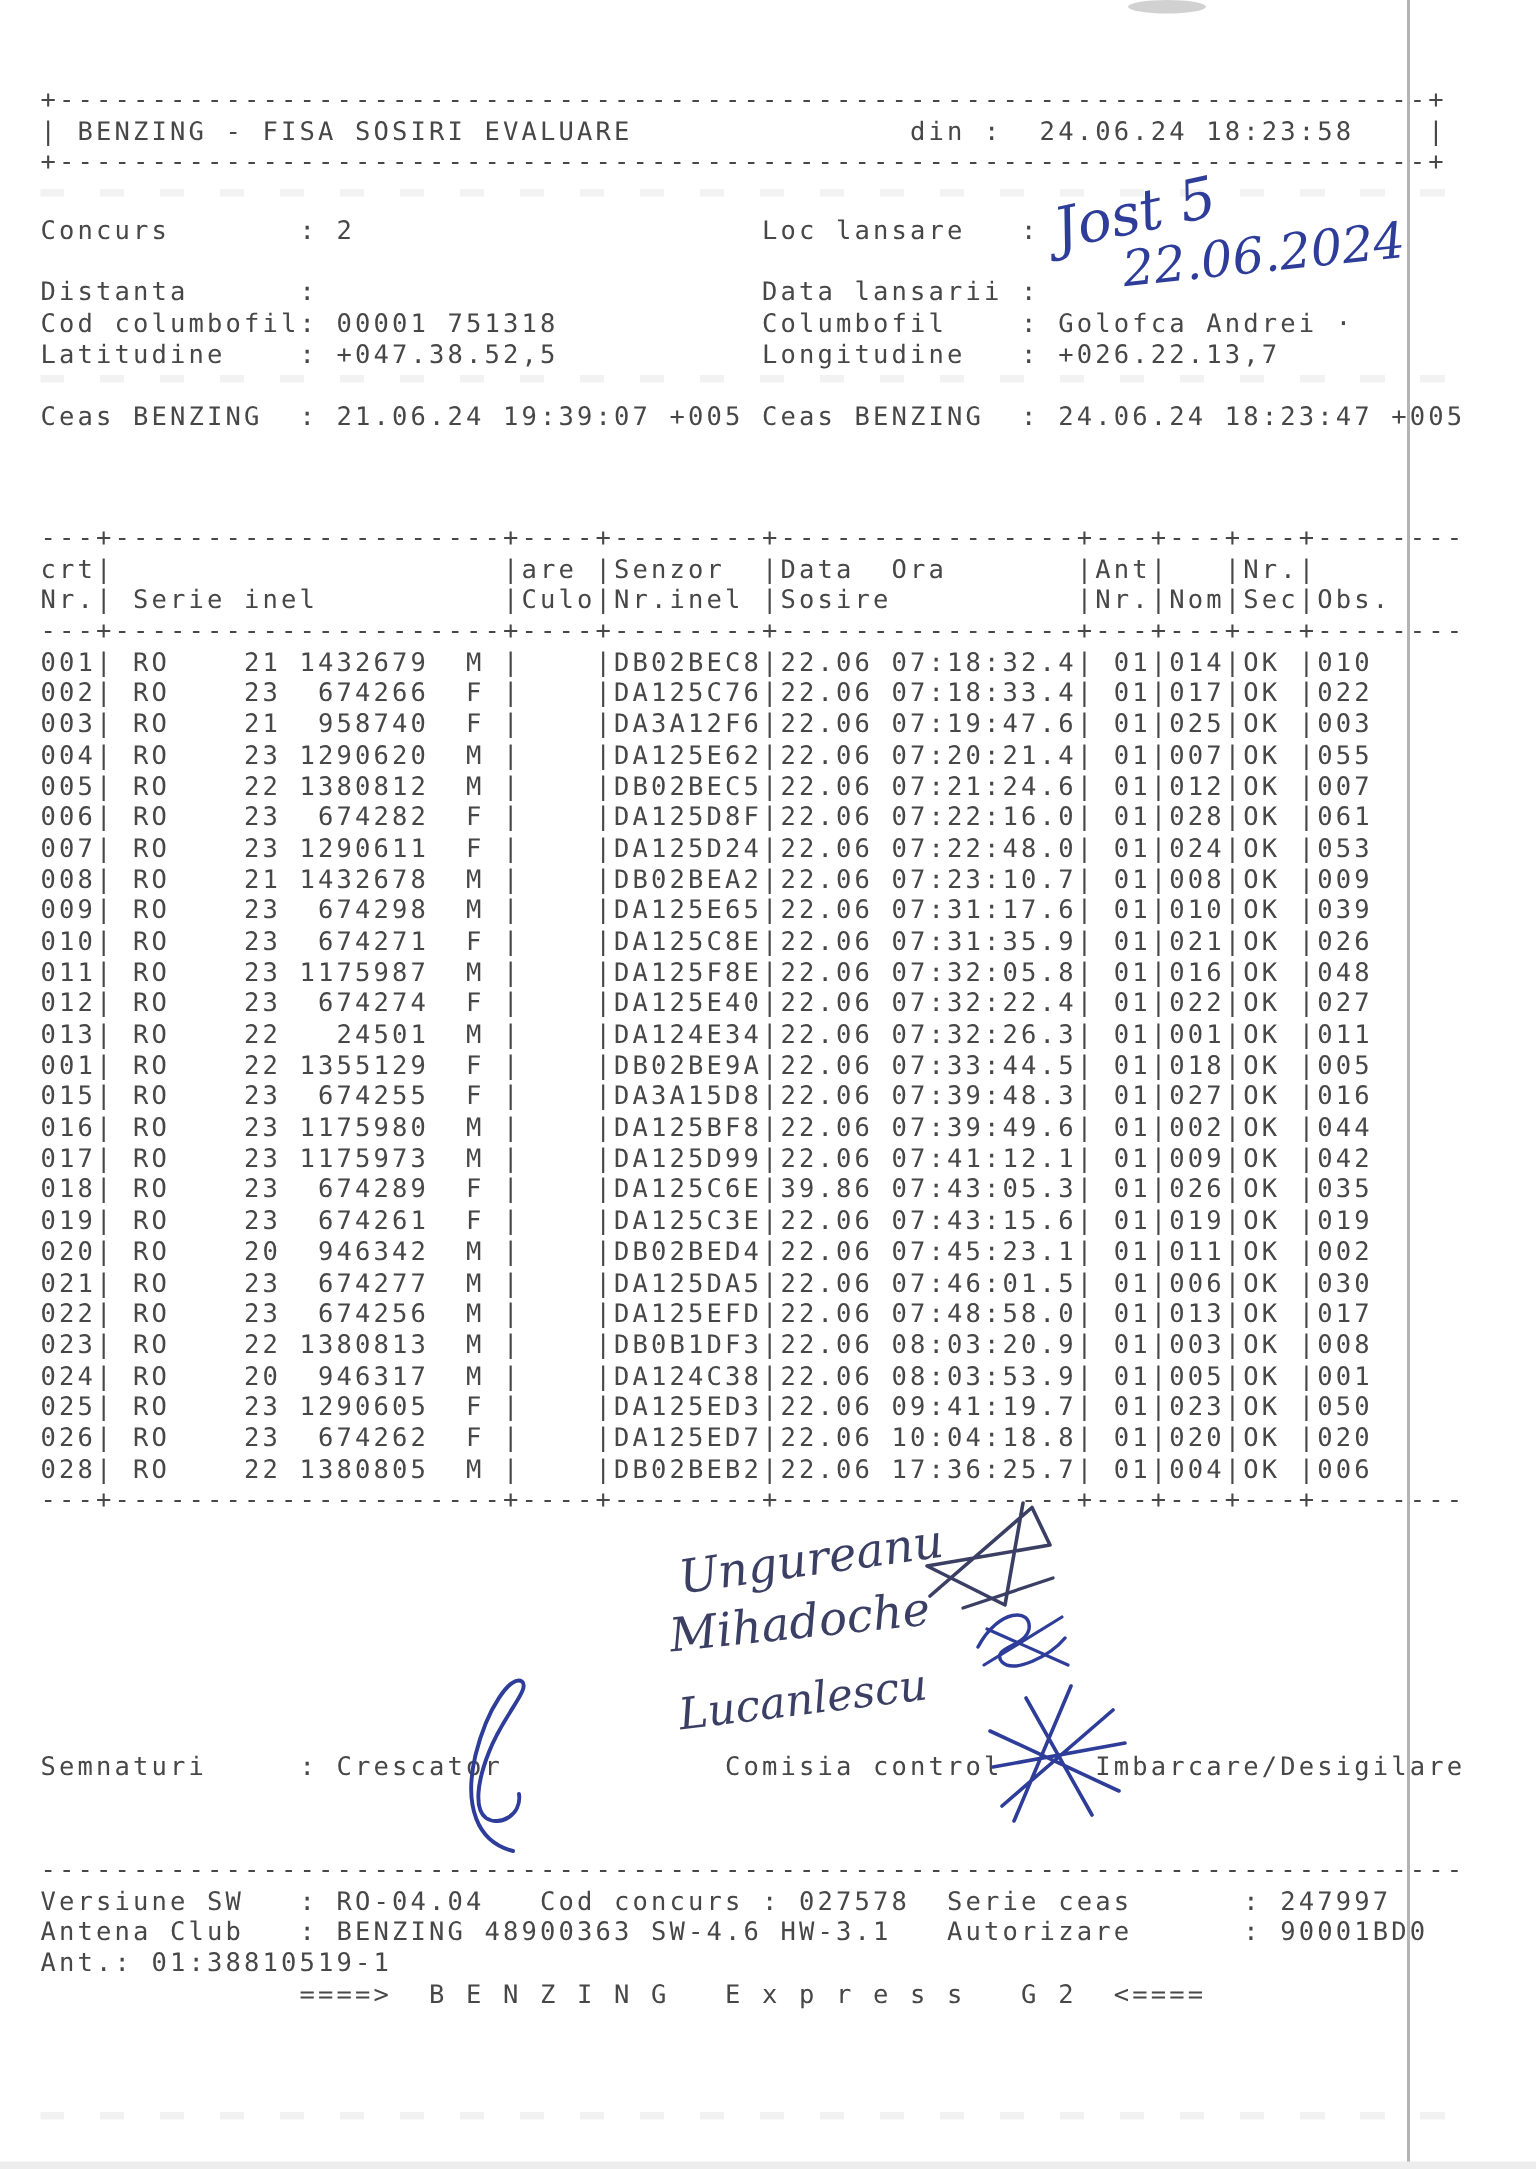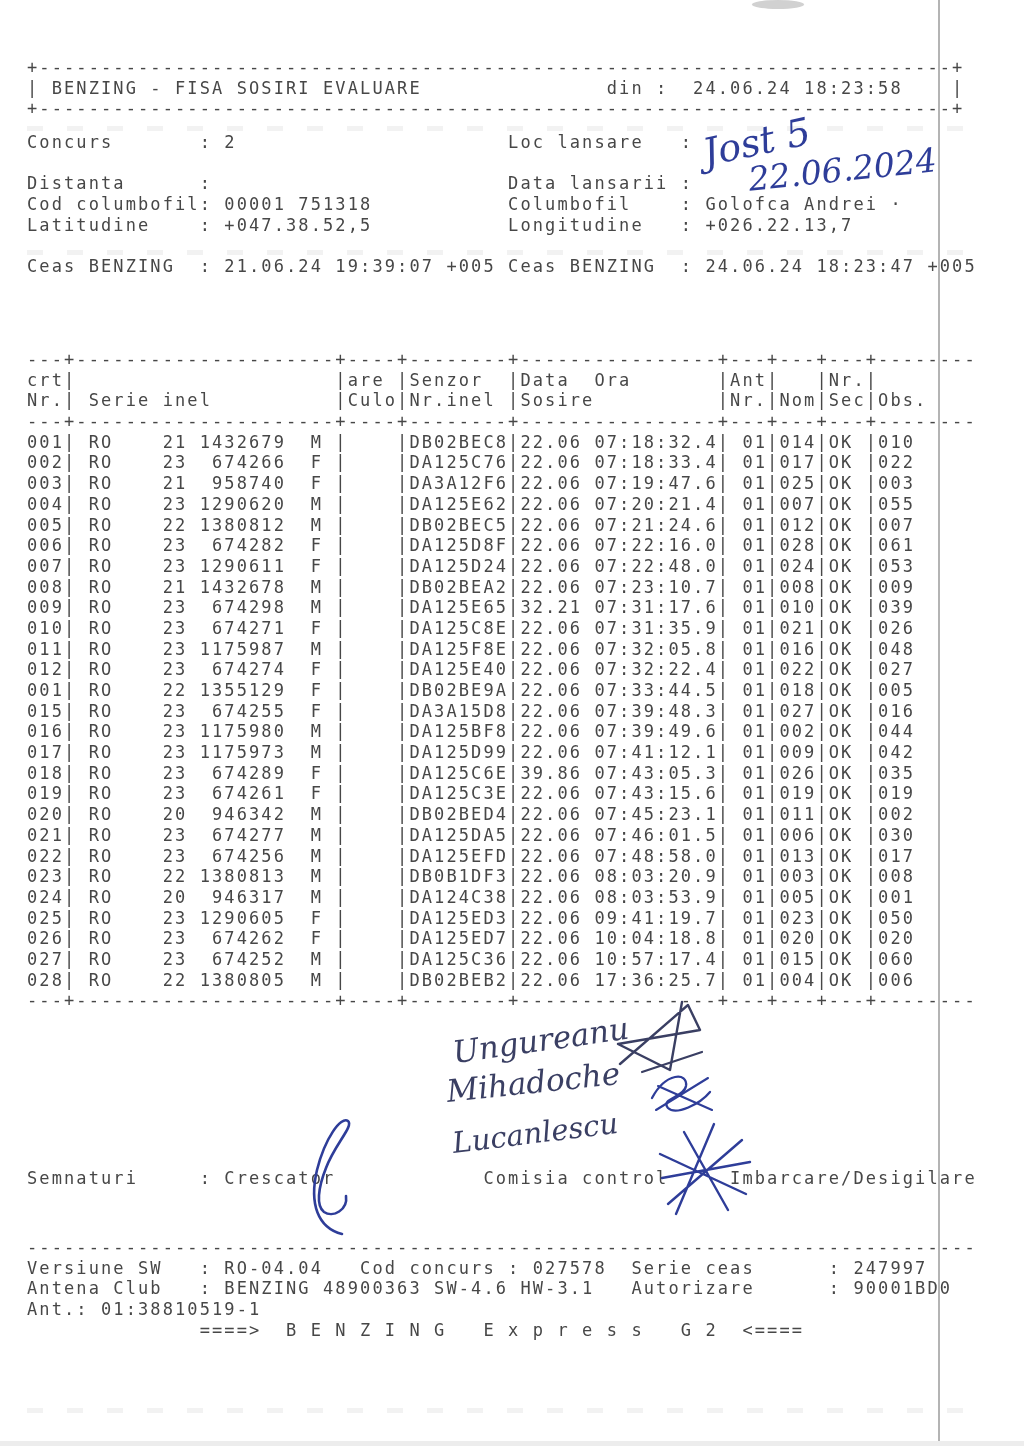--- a/index.html
+++ b/index.html
@@ -31,21 +31,21 @@
   <div class="noise" style="top:126px"></div>
   <div class="noise" style="top:250px"></div>
   <div class="noise" style="top:1408px"></div>
   <div class="bottomstrip"></div>
 
   <div class="mono" id="blk-title" style="top: 57px; color: rgb(71, 71, 71);">
       <div class="ln">+--------------------------------------------------------------------------+</div>
       <div class="ln">| BENZING - FISA SOSIRI EVALUARE               din :  24.06.24 18:23:58    |</div>
       <div class="ln">+--------------------------------------------------------------------------+</div>
     </div>
-  <div class="mono" id="blk-info" style="top: 132px; color: rgb(71, 71, 71);">
+  <div class="mono" id="blk-info" style="top: 144px; color: rgb(71, 71, 71);">
       <div class="ln">Concurs       : 2                      Loc lansare   : </div>
       <div class="ln"></div>
       <div class="ln">Distanta      :                        Data lansarii : </div>
       <div class="ln">Cod columbofil: 00001 751318           Columbofil    : Golofca Andrei ·</div>
       <div class="ln">Latitudine    : +047.38.52,5           Longitudine   : +026.22.13,7</div>
       <div class="ln"></div>
       <div class="ln">Ceas BENZING  : 21.06.24 19:39:07 +005 Ceas BENZING  : 24.06.24 18:23:47 +005</div>
     </div>
   <div class="mono" id="blk-table" style="top: 349px; color: rgb(71, 71, 71);">
       <div class="ln">---+---------------------+----+--------+----------------+---+---+---+--------</div>
@@ -53,38 +53,38 @@
       <div class="ln">Nr.| Serie inel          |Culo|Nr.inel |Sosire          |Nr.|Nom|Sec|Obs.</div>
       <div class="ln">---+---------------------+----+--------+----------------+---+---+---+--------</div>
       <div class="ln">001| RO    21 1432679  M |    |DB02BEC8|22.06 07:18:32.4| 01|014|OK |010</div>
       <div class="ln">002| RO    23  674266  F |    |DA125C76|22.06 07:18:33.4| 01|017|OK |022</div>
       <div class="ln">003| RO    21  958740  F |    |DA3A12F6|22.06 07:19:47.6| 01|025|OK |003</div>
       <div class="ln">004| RO    23 1290620  M |    |DA125E62|22.06 07:20:21.4| 01|007|OK |055</div>
       <div class="ln">005| RO    22 1380812  M |    |DB02BEC5|22.06 07:21:24.6| 01|012|OK |007</div>
       <div class="ln">006| RO    23  674282  F |    |DA125D8F|22.06 07:22:16.0| 01|028|OK |061</div>
       <div class="ln">007| RO    23 1290611  F |    |DA125D24|22.06 07:22:48.0| 01|024|OK |053</div>
       <div class="ln">008| RO    21 1432678  M |    |DB02BEA2|22.06 07:23:10.7| 01|008|OK |009</div>
-      <div class="ln">009| RO    23  674298  M |    |DA125E65|32.21 07:31:17.6| 01|010|OK |039</div>
+      <div class="ln">009| RO    23  674298  M |    |DA125E65|22.06 07:31:17.6| 01|010|OK |039</div>
       <div class="ln">010| RO    23  674271  F |    |DA125C8E|22.06 07:31:35.9| 01|021|OK |026</div>
       <div class="ln">011| RO    23 1175987  M |    |DA125F8E|22.06 07:32:05.8| 01|016|OK |048</div>
       <div class="ln">012| RO    23  674274  F |    |DA125E40|22.06 07:32:22.4| 01|022|OK |027</div>
+      <div class="ln">013| RO    22   24501  M |    |DA124E34|22.06 07:32:26.3| 01|001|OK |011</div>
       <div class="ln">001| RO    22 1355129  F |    |DB02BE9A|22.06 07:33:44.5| 01|018|OK |005</div>
       <div class="ln">015| RO    23  674255  F |    |DA3A15D8|22.06 07:39:48.3| 01|027|OK |016</div>
       <div class="ln">016| RO    23 1175980  M |    |DA125BF8|22.06 07:39:49.6| 01|002|OK |044</div>
       <div class="ln">017| RO    23 1175973  M |    |DA125D99|22.06 07:41:12.1| 01|009|OK |042</div>
       <div class="ln">018| RO    23  674289  F |    |DA125C6E|39.86 07:43:05.3| 01|026|OK |035</div>
       <div class="ln">019| RO    23  674261  F |    |DA125C3E|22.06 07:43:15.6| 01|019|OK |019</div>
       <div class="ln">020| RO    20  946342  M |    |DB02BED4|22.06 07:45:23.1| 01|011|OK |002</div>
       <div class="ln">021| RO    23  674277  M |    |DA125DA5|22.06 07:46:01.5| 01|006|OK |030</div>
       <div class="ln">022| RO    23  674256  M |    |DA125EFD|22.06 07:48:58.0| 01|013|OK |017</div>
       <div class="ln">023| RO    22 1380813  M |    |DB0B1DF3|22.06 08:03:20.9| 01|003|OK |008</div>
       <div class="ln">024| RO    20  946317  M |    |DA124C38|22.06 08:03:53.9| 01|005|OK |001</div>
       <div class="ln">025| RO    23 1290605  F |    |DA125ED3|22.06 09:41:19.7| 01|023|OK |050</div>
       <div class="ln">026| RO    23  674262  F |    |DA125ED7|22.06 10:04:18.8| 01|020|OK |020</div>
-      <div class="ln">027| RO    23  674252  M |    |DA125C36|22.06 10:57:17.4| 01|015|OK |060</div>
       <div class="ln">028| RO    22 1380805  M |    |DB02BEB2|22.06 17:36:25.7| 01|004|OK |006</div>
       <div class="ln">---+---------------------+----+--------+----------------+---+---+---+--------</div>
     </div>
   <div class="mono" id="blk-sign" style="top: 1168px; color: rgb(71, 71, 71);">
       <div class="ln">Semnaturi     : Crescator            Comisia control     Imbarcare/Desigilare</div>
     </div>
   <div class="mono" id="blk-footer" style="top: 1237px; color: rgb(71, 71, 71);">
       <div class="ln">-----------------------------------------------------------------------------</div>
       <div class="ln">Versiune SW   : RO-04.04   Cod concurs : 027578  Serie ceas      : 247997</div>
       <div class="ln">Antena Club   : BENZING 48900363 SW-4.6 HW-3.1   Autorizare      : 90001BD0</div>

